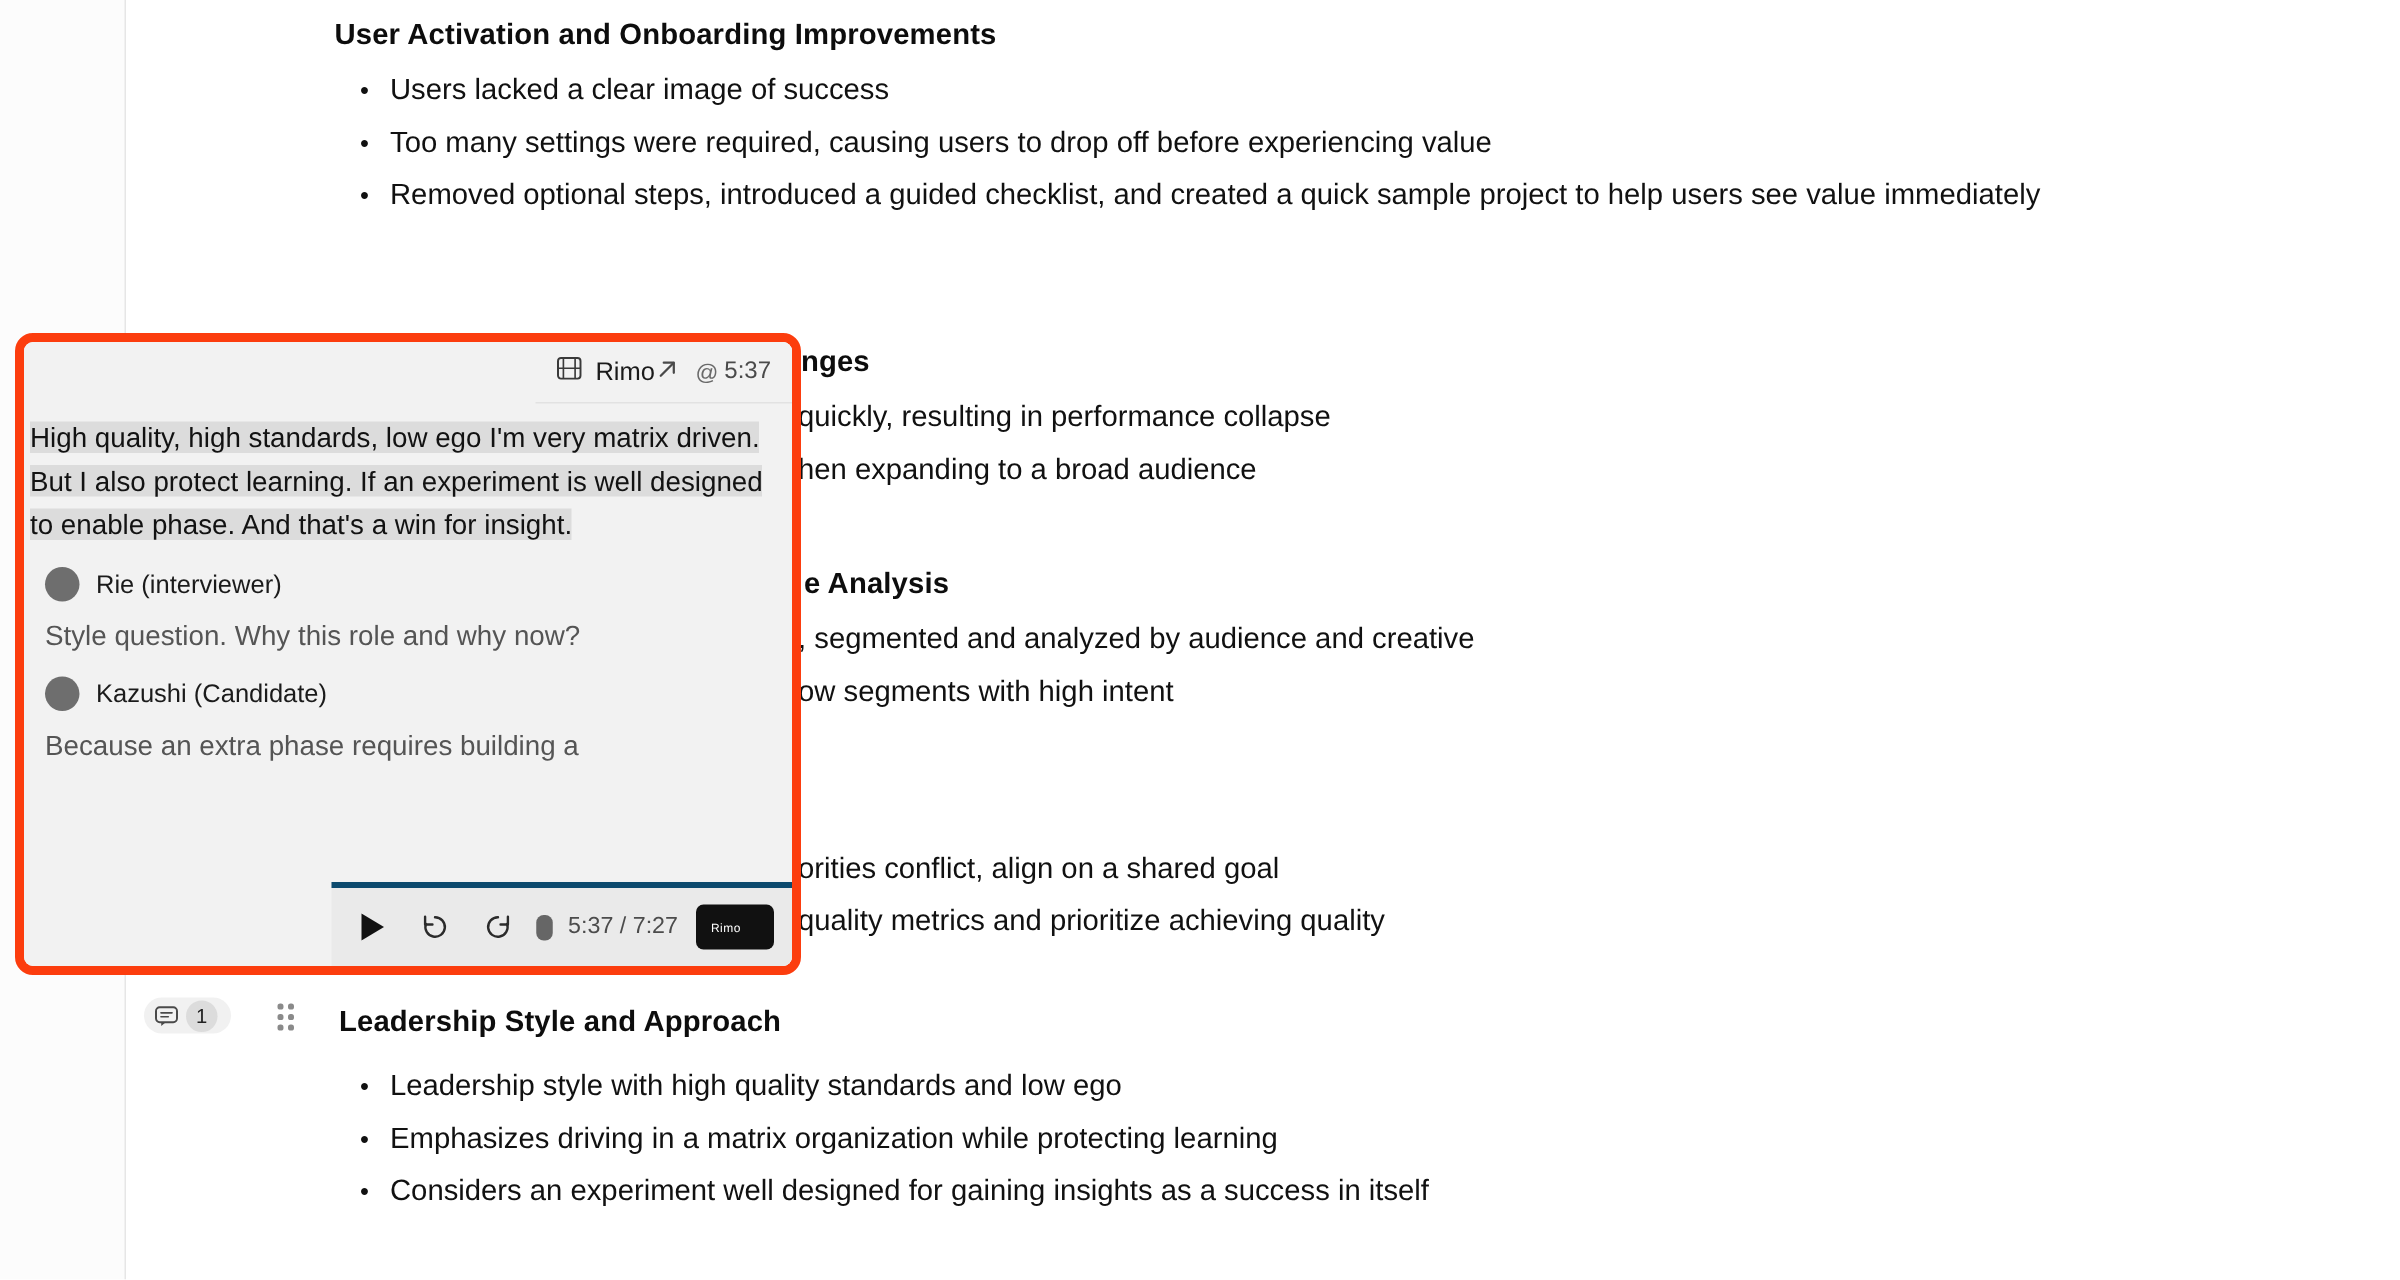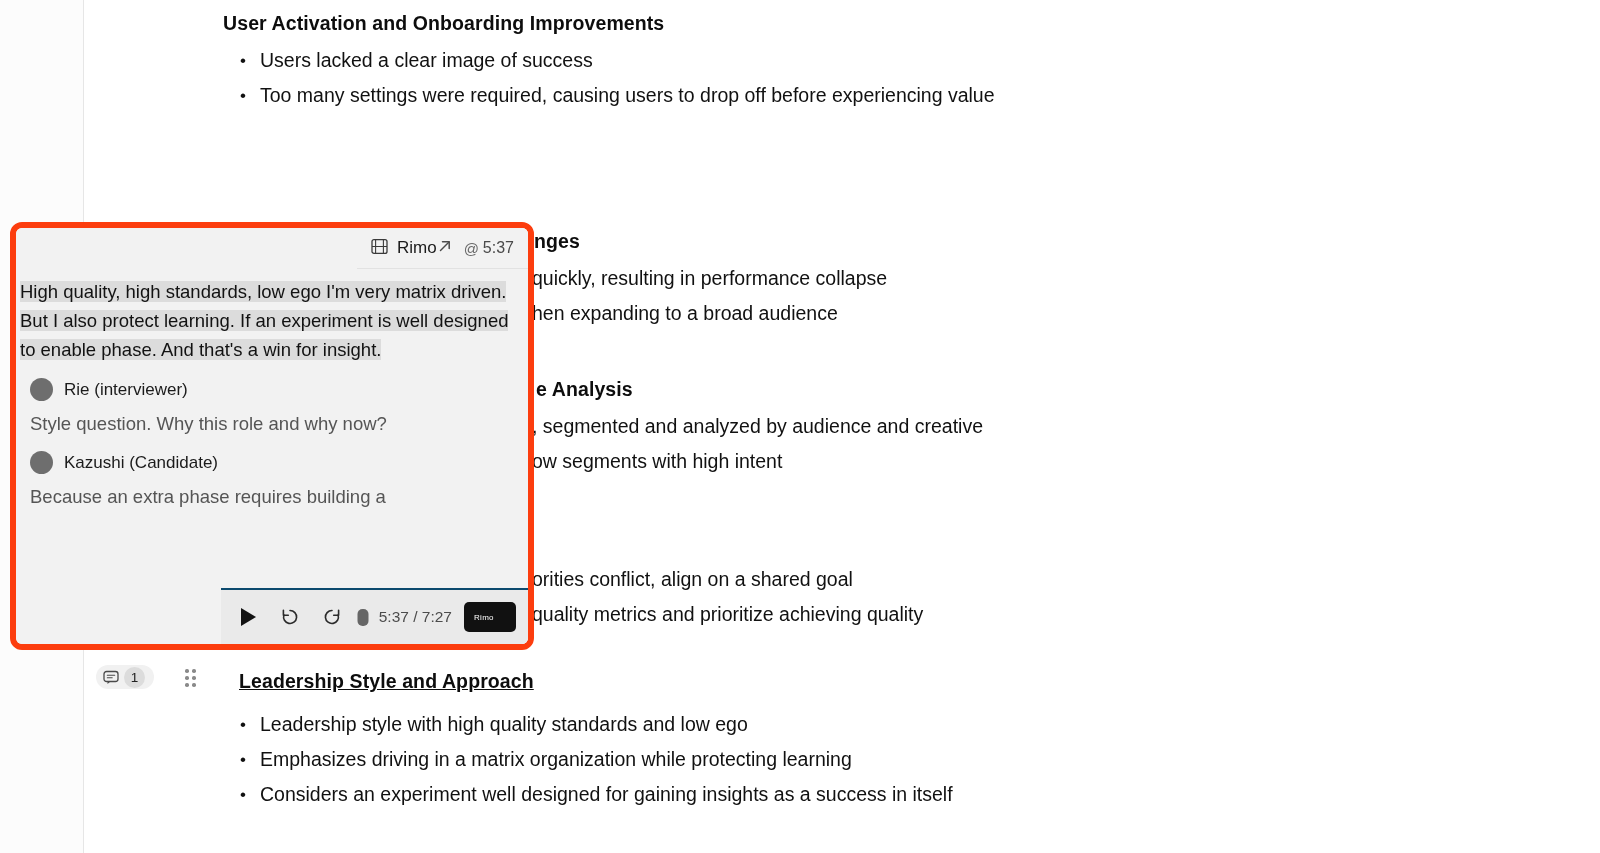--- a/index.html
+++ b/index.html
@@ -118,24 +118,23 @@
   }
   .drag-handle i {
     display: block;
     width: 3.5px;
     height: 3.5px;
     border-radius: 50%;
     background: #8a8a8a;
   }
   .heading-row .heading {
     position: absolute;
-    left: 16px;
+    left: 3px;
     top: 0;
     padding-left: 139px;
-    text-decoration: underline;
   }
 
   
   .popup-frame {
     position: absolute;
     left: 10px;
     top: 222px;
     width: 524px;
     height: 428px;
     border: 6px solid #fc3d0e;
@@ -222,21 +221,21 @@
     font-size: 18.5px;
     line-height: 27px;
     color: #555555;
     padding: 0 14px;
     margin-top: 9px;
   }
 
   .player-bar {
     height: 56px;
     background: #eaeaea;
-    border-top: 2px solid #0c4a6e;
+    border-top: 4px solid #0c4a6e;
     display: flex;
     align-items: center;
     padding: 0 12px;
     gap: 12px;
     box-sizing: border-box;
   }
   .ctrl-btn {
     width: 30px;
     height: 30px;
     display: flex;
@@ -290,20 +289,21 @@
 
 <div class="left-rail" data-name="page-left-margin-rail"></div>
 
 <div class="doc" data-name="document-body">
 
   <div class="section" data-name="section-user-activation" style="top:10px;">
     <div class="heading" data-name="section-heading">User Activation and Onboarding Improvements</div>
     <ul class="bullets" data-name="bullet-list" style="margin-top:7px;">
       <li data-name="list-item">Users lacked a clear image of success</li>
       <li data-name="list-item">Too many settings were required, causing users to drop off before experiencing value</li>
+      <li data-name="list-item">Removed optional steps, introduced a guided checklist, and created a quick sample project to help users see value immediately</li>
     </ul>
   </div>
 
   <div class="section" data-name="section-scaling-challenges" style="top:228px;">
     <div class="heading" data-name="section-heading" style="padding-left:417px;">allenges</div>
     <ul class="bullets" data-name="bullet-list" style="margin-top:7px;">
       <li data-name="list-item" style="padding-left:448px;">quickly, resulting in performance collapse</li>
       <li data-name="list-item" style="padding-left:448px;">hen expanding to a broad audience</li>
     </ul>
     <style>

